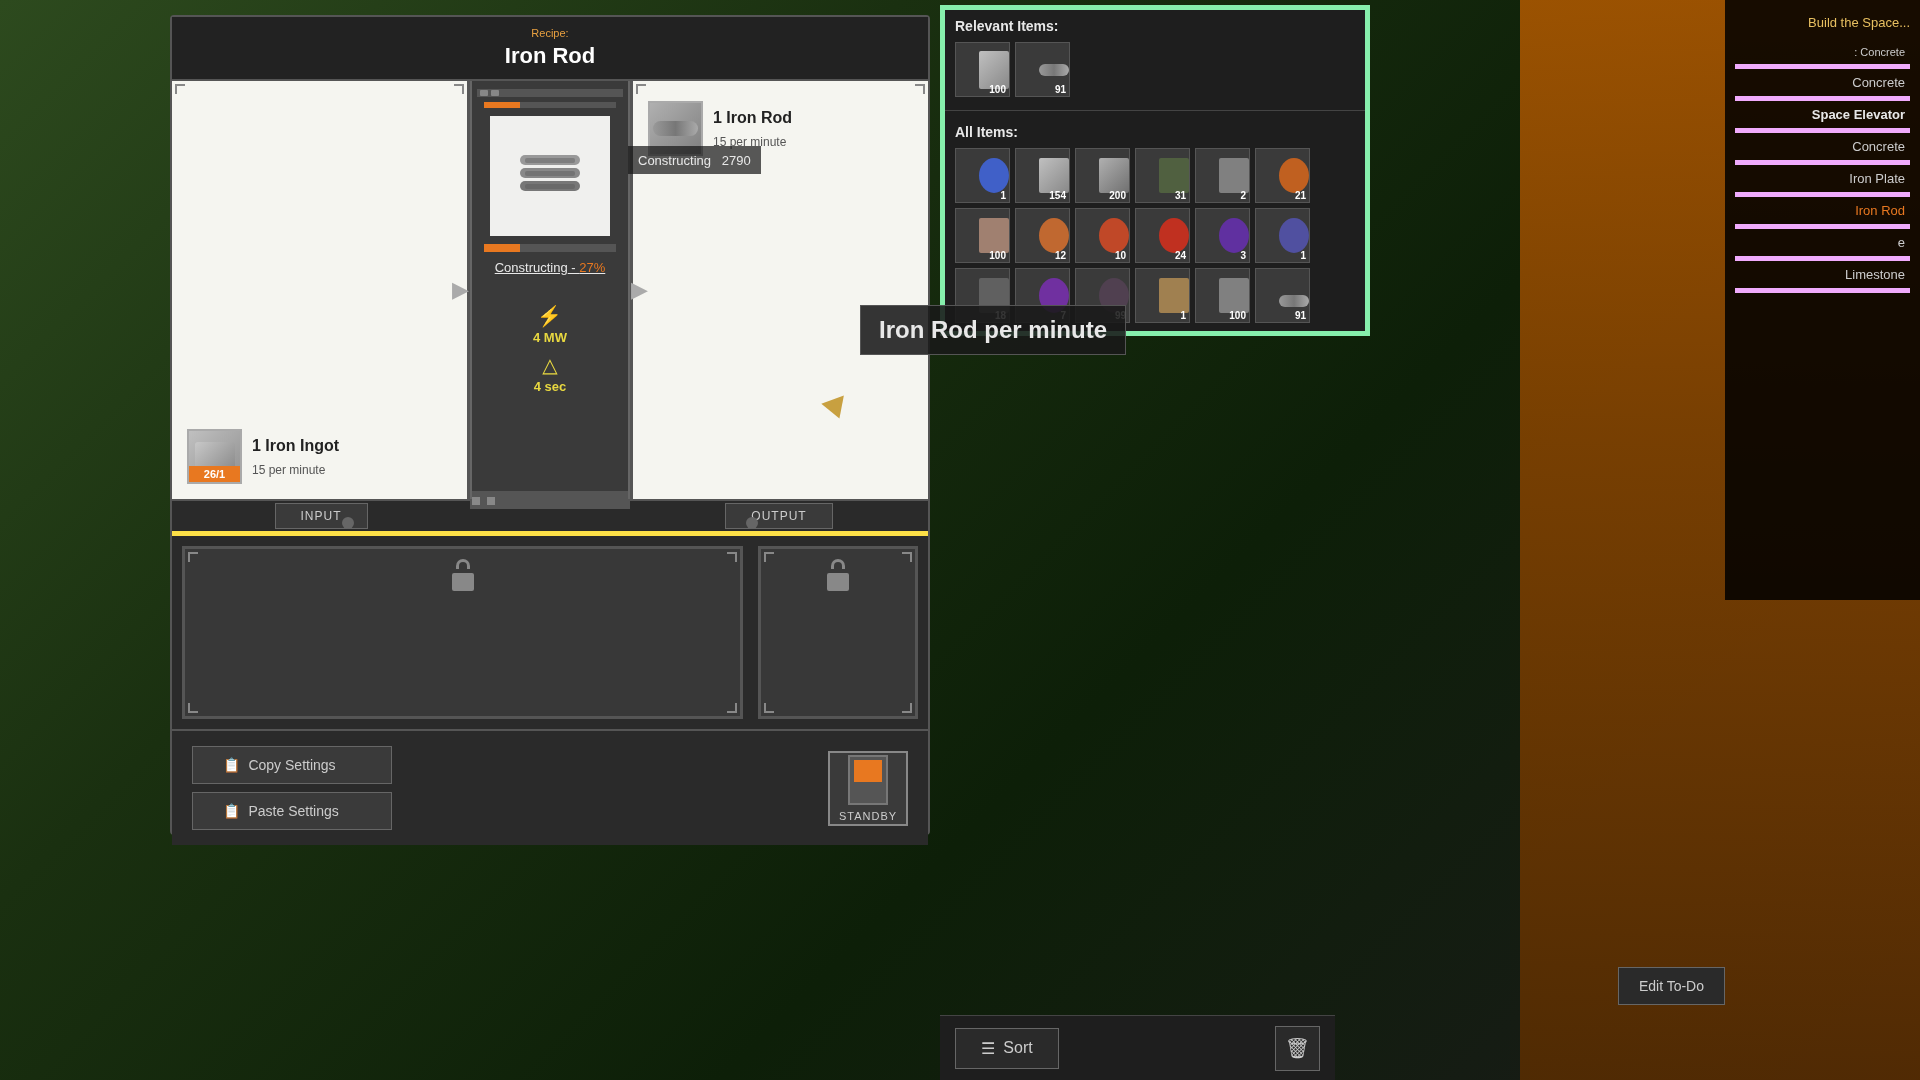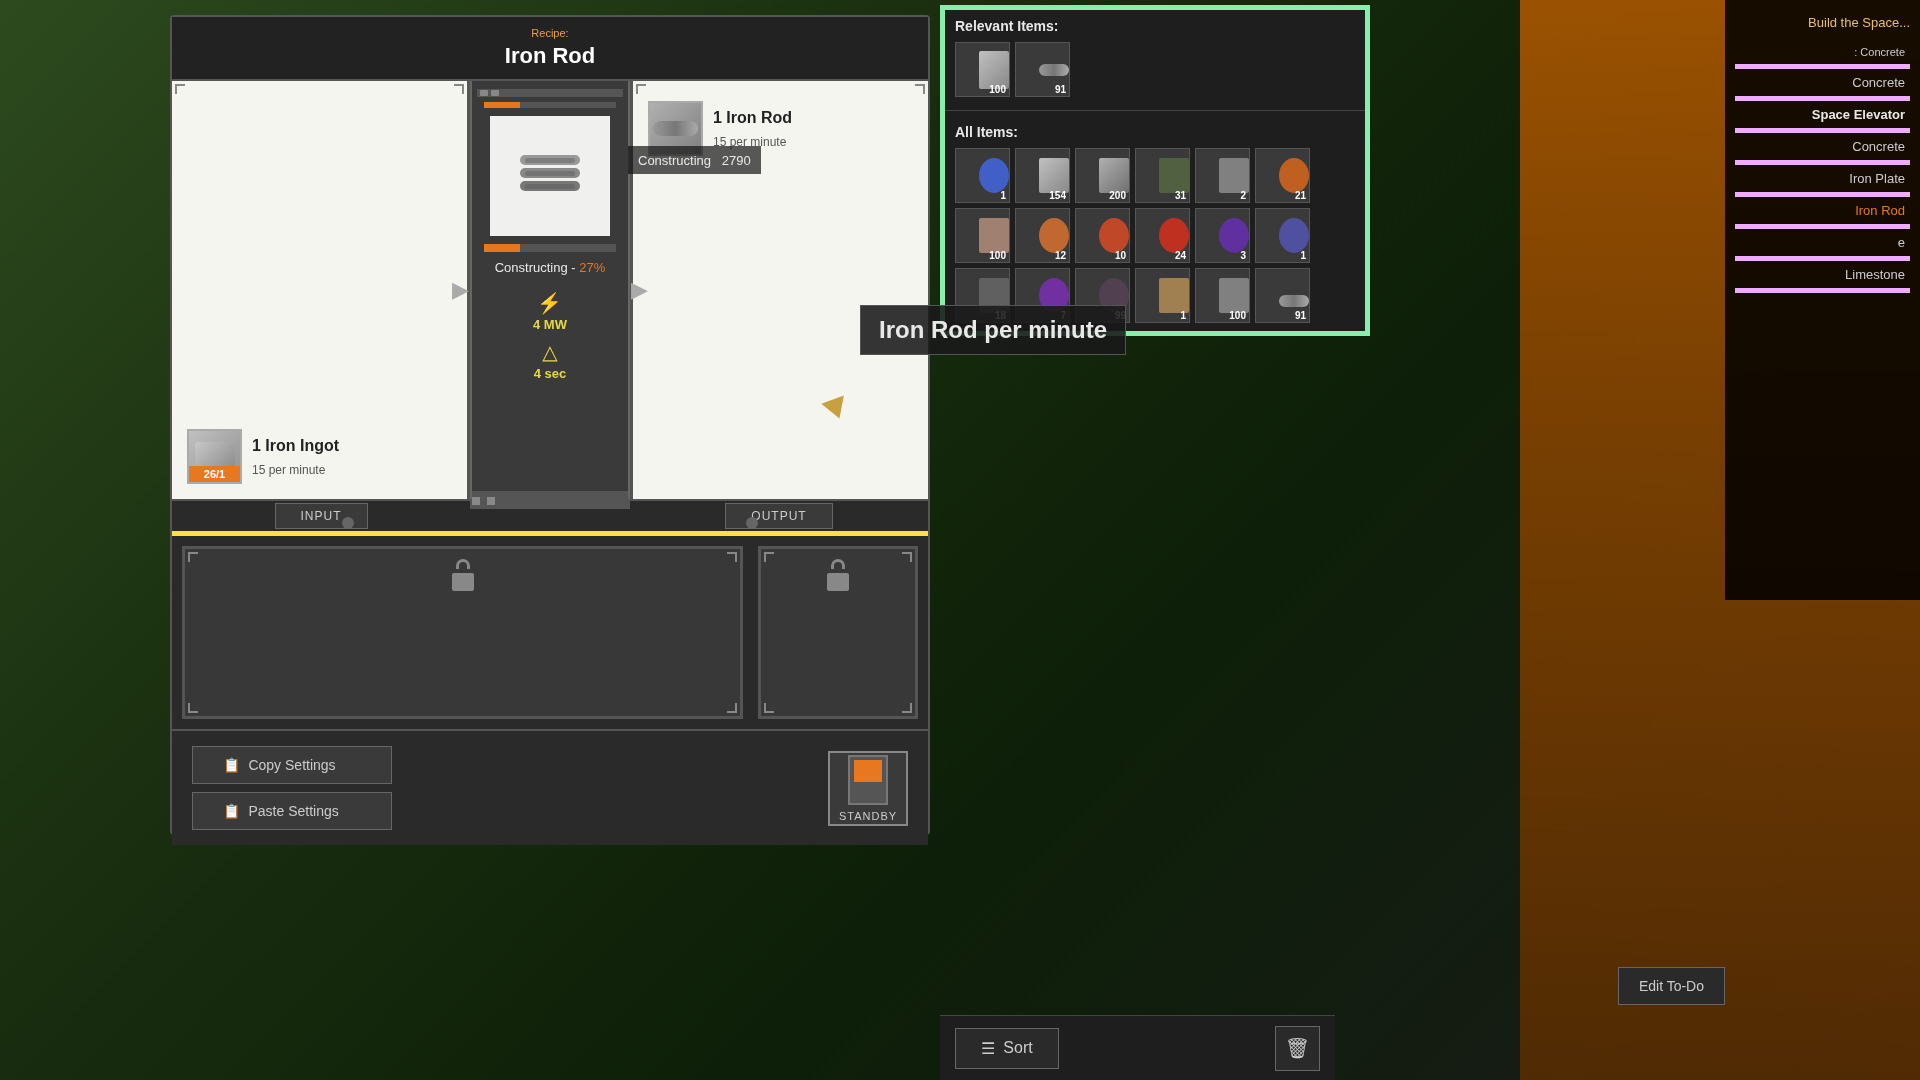--- a/index.html
+++ b/index.html
@@ -159,21 +159,22 @@
     }
 
     .machine-icon-svg {
       width: 80px;
       height: 80px;
     }
 
     .constructing-text {
       color: #e8e8e8;
       font-size: 13px;
-      margin-bottom: 11px;
+      margin-bottom: 24px;
+      text-decoration: underline;
     }
 
     .constructing-pct {
       color: #e87820;
     }
 
     .machine-stats {
       display: flex;
       flex-direction: column;
       align-items: center;

